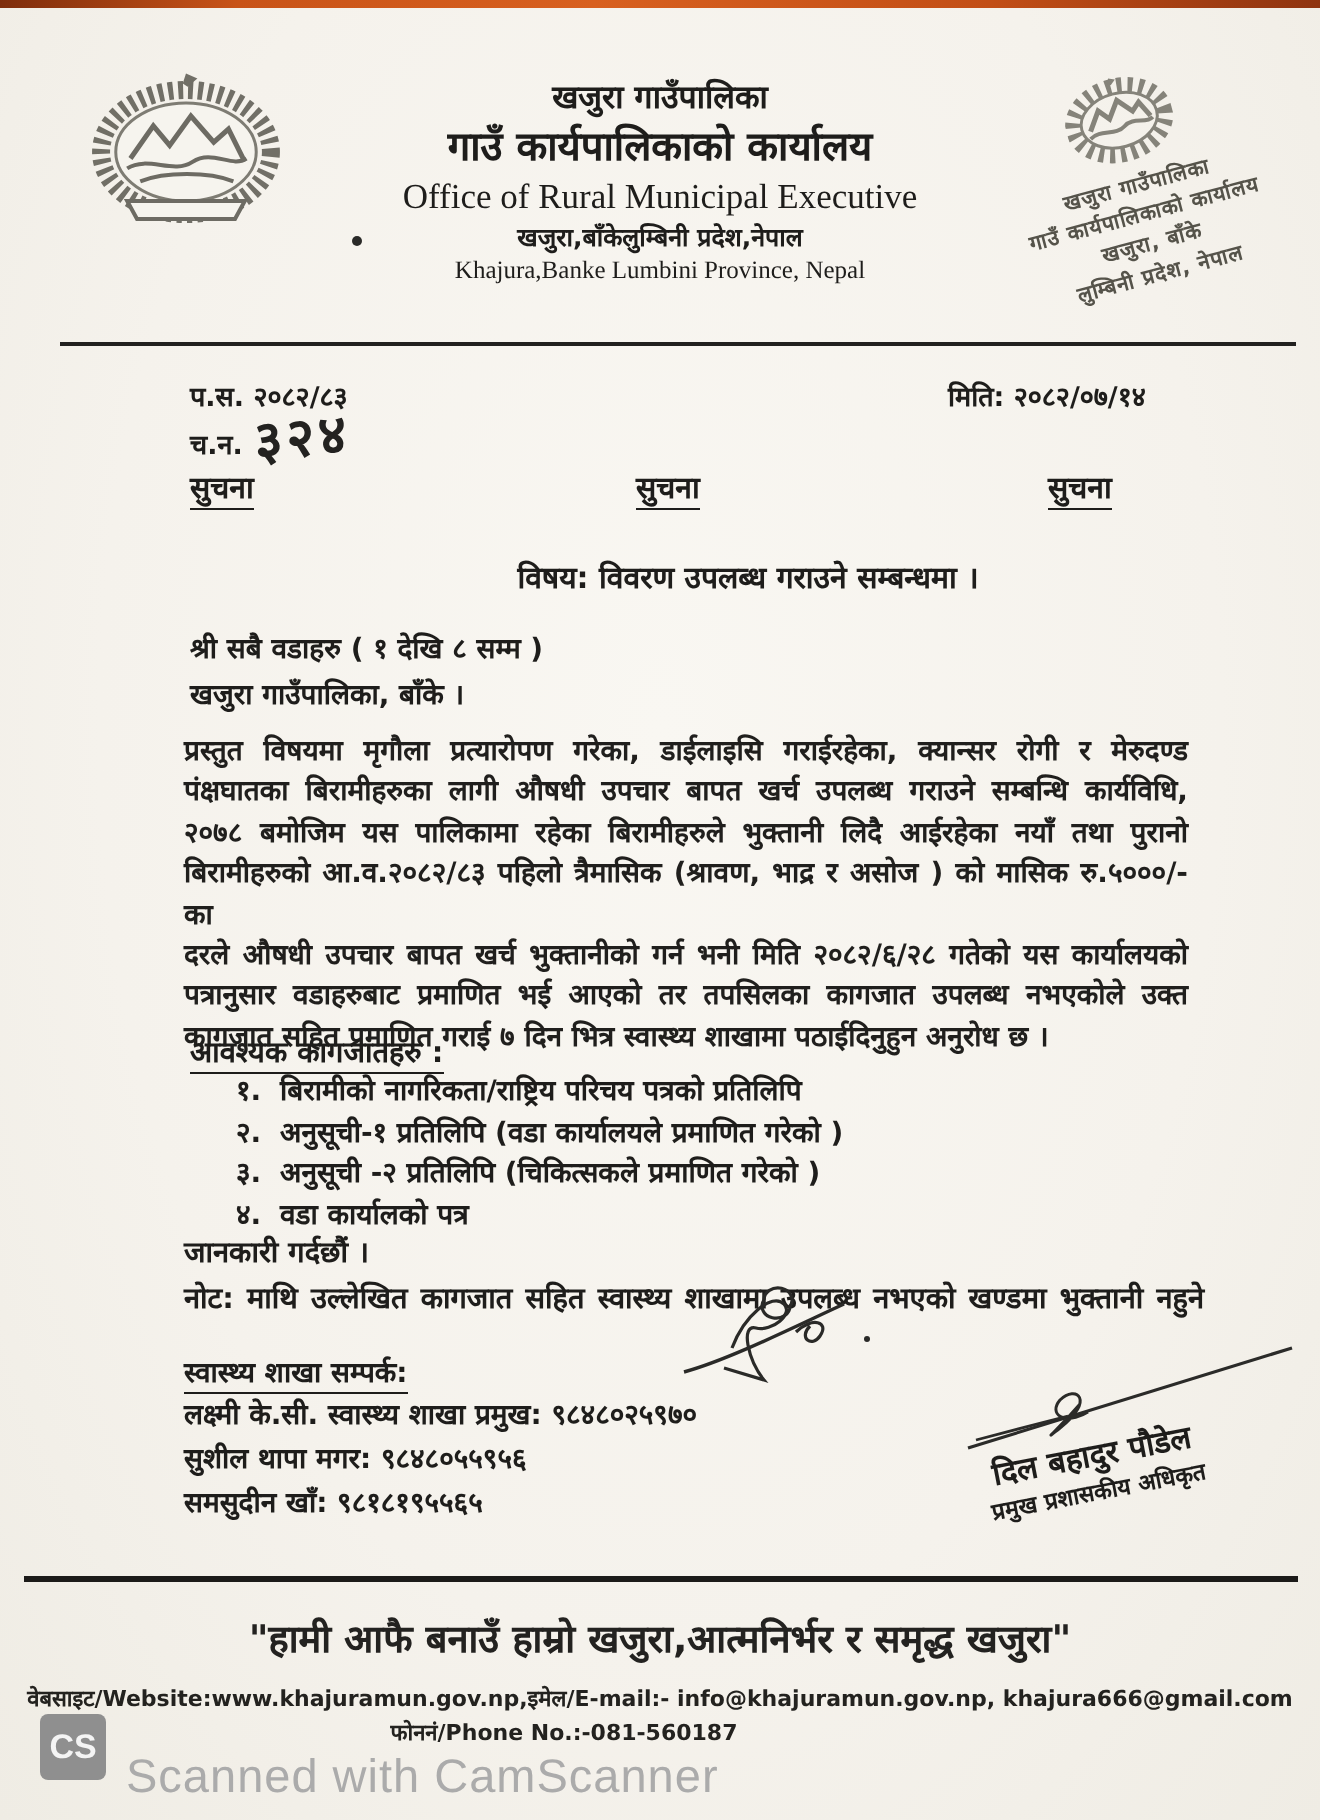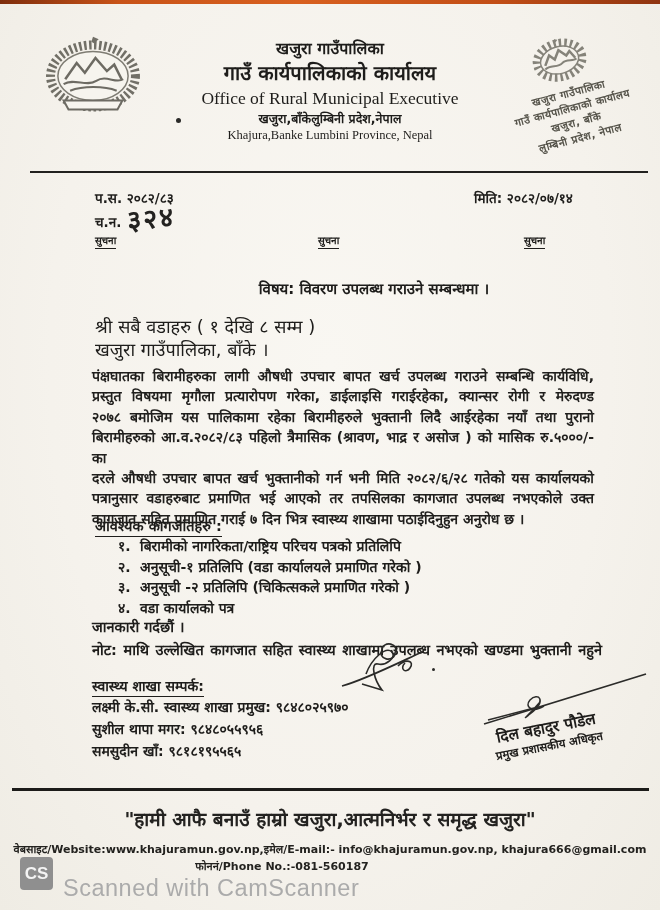--- a/index.html
+++ b/index.html
@@ -32,28 +32,28 @@
   .rule2{position:absolute;top:788px;left:12px;width:637px;height:2.5px;background:#1c1b19;}
 
   
   .meta{font-size:13.5px;font-weight:700;position:absolute;}
   .ps{left:95px;top:189px;}
   .miti{left:474px;top:189px;}
   .chn{left:95px;top:213px;}
   .chn-hand{position:absolute;left:127px;top:199px;font-size:27px;font-weight:600;
     transform:rotate(-5deg);letter-spacing:2px;color:#232220;}
 
-  .suchana{position:absolute;top:233px;font-size:10px;font-weight:700;
+  .suchana{position:absolute;top:233px;font-size:15px;font-weight:700;
     border-bottom:1.6px solid #1e1d1b;padding-bottom:1px;}
   .su1{left:95px;} .su2{left:318px;} .su3{left:524px;}
 
   .subject{position:absolute;top:278px;left:0;width:660px;text-align:center;
     font-size:15px;font-weight:700;margin-left:44px;}
 
-  .addr{position:absolute;left:95px;font-size:18px;font-weight:400;}
+  .addr{position:absolute;left:95px;font-size:14px;font-weight:700;}
   .addr1{top:314px;} .addr2{top:337px;}
 
   .body-par{position:absolute;left:92px;top:366px;width:502px;font-size:14px;
     font-weight:600;line-height:20.4px;color:#201f1d;}
   .jline{text-align:justify;text-align-last:justify;white-space:normal;}
   .jline.last{text-align-last:left;}
 
   .docs-head{position:absolute;left:95px;top:515px;font-size:14.5px;font-weight:700;
     border-bottom:1.6px solid #1e1d1b;padding-bottom:1px;}
   .doc-list{position:absolute;left:118px;top:536px;font-size:14px;font-weight:600;}
@@ -142,22 +142,22 @@
   <span class="suchana su1">सुचना</span>
   <span class="suchana su2">सुचना</span>
   <span class="suchana su3">सुचना</span>
 
   <div class="subject">विषय: विवरण उपलब्ध गराउने सम्बन्धमा  ।</div>
 
   <div class="addr addr1">श्री सबै वडाहरु ( १ देखि ८ सम्म )</div>
   <div class="addr addr2">खजुरा गाउँपालिका, बाँके ।</div>
 
   <div class="body-par">
+    <div class="jline">प्रस्तुत विषयमा मृगौला प्रत्यारोपण गरेका, डाईलाइसि गराईरहेका, क्यान्सर रोगी र मेरुदण्ड</div>
     <div class="jline">पंक्षघातका बिरामीहरुका लागी औषधी उपचार बापत खर्च उपलब्ध गराउने सम्बन्धि कार्यविधि,</div>
-    <div class="jline">प्रस्तुत विषयमा मृगौला प्रत्यारोपण गरेका, डाईलाइसि गराईरहेका, क्यान्सर रोगी र मेरुदण्ड</div>
     <div class="jline">२०७८ बमोजिम यस पालिकामा रहेका बिरामीहरुले भुक्तानी लिदै आईरहेका नयाँ तथा पुरानो</div>
     <div class="jline">बिरामीहरुको आ.व.२०८२/८३ पहिलो त्रैमासिक (श्रावण, भाद्र र असोज ) को मासिक रु.५०००/- का</div>
     <div class="jline">दरले औषधी उपचार बापत खर्च भुक्तानीको गर्न भनी मिति २०८२/६/२८ गतेको यस कार्यालयको</div>
     <div class="jline">पत्रानुसार वडाहरुबाट प्रमाणित भई आएको तर तपसिलका कागजात उपलब्ध नभएकोले उक्त</div>
     <div class="jline last">कागजात सहित प्रमाणित गराई ७ दिन भित्र स्वास्थ्य शाखामा पठाईदिनुहुन अनुरोध छ ।</div>
   </div>
 
   <div class="docs-head">आवश्यक कागजातहरु :</div>
   <div class="doc-list">
     <div class="doc-item">

